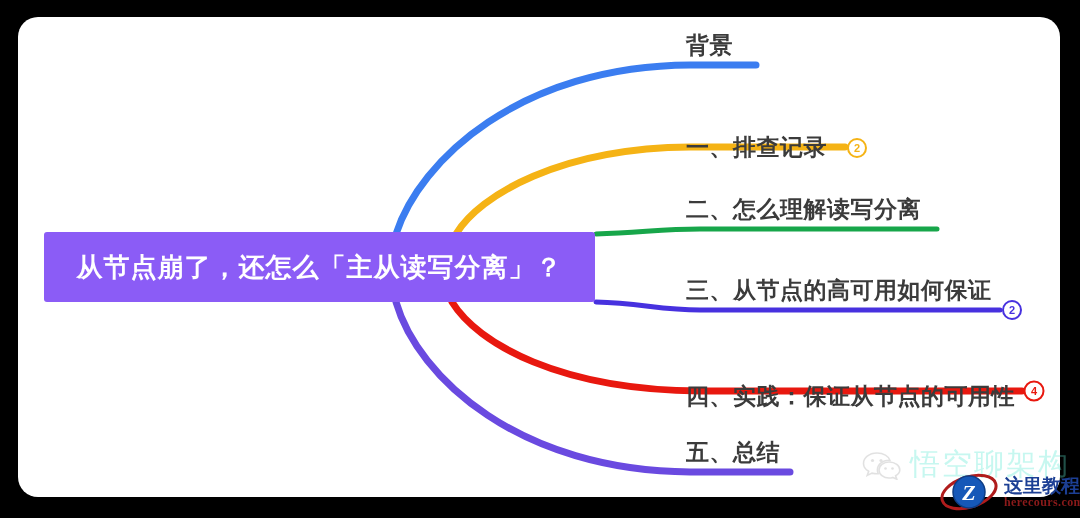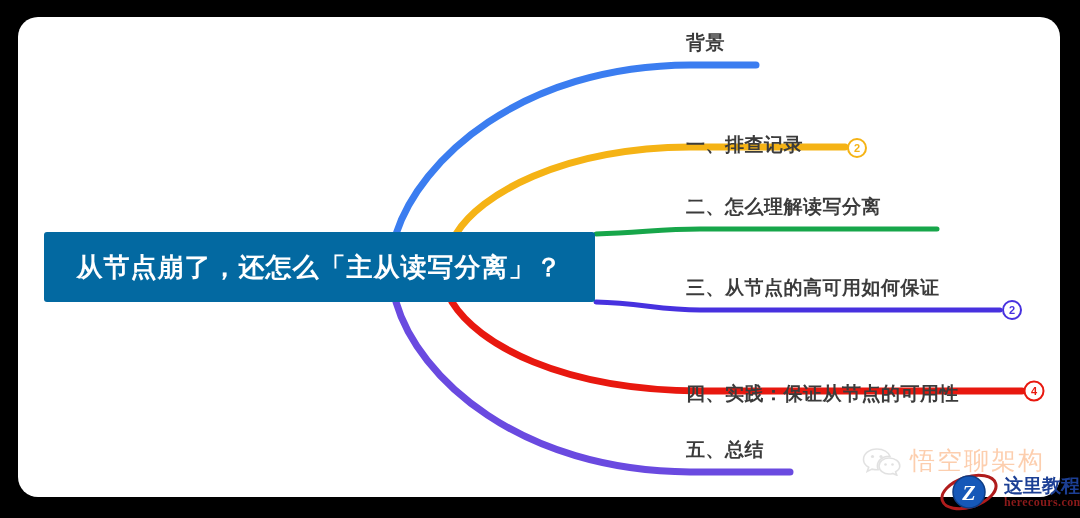--- a/index.html
+++ b/index.html
@@ -33,21 +33,21 @@
     position: absolute;
     left: 0;
     top: 0;
     width: 1080px;
     height: 518px;
   }
   .branch-label {
     position: absolute;
     font-weight: bold;
     color: #3b3b3b;
-    font-size: 19px;
+    font-size: 23px;
     letter-spacing: 0.5px;
     white-space: nowrap;
     font-family: "Liberation Sans", "DejaVu Sans", sans-serif;
   }
   #central-node {
     position: absolute;
     left: 44px;
     top: 232px;
     width: 551px;
     height: 70px;
@@ -74,22 +74,22 @@
   #wm-wechat {
     position: absolute;
     left: 862px;
     top: 444px;
     display: flex;
     align-items: center;
     gap: 8px;
     opacity: 0.34;
   }
   #wm-account-name {
-    font-size: 25px;
-    color: #f97316;
+    font-size: 30px;
+    color: #5eead4;
     font-family: "Liberation Sans", "DejaVu Sans", sans-serif;
     letter-spacing: 2px;
     white-space: nowrap;
   }
   
   #site-logo {
     position: absolute;
     left: 938px;
     top: 470px;
     display: flex;
@@ -146,21 +146,21 @@
     <g id="badge-3">
       <circle id="badge-3-circle" cx="1012" cy="310" r="9" fill="#ffffff" stroke-width="2" stroke="#4731df"></circle>
       <text id="badge-3-text" class="badge-num" x="1012" y="314" text-anchor="middle" fill="#4731df">2</text>
     </g>
     <g id="badge-4">
       <circle id="badge-4-circle" cx="1034" cy="391" r="9.5" fill="#ffffff" stroke-width="2" stroke="#e8180f"></circle>
       <text id="badge-4-text" class="badge-num" x="1034" y="395" text-anchor="middle" fill="#e8180f">4</text>
     </g>
   </svg>
 
-  <div id="central-node" style="background: #0369a1;">
+  <div id="central-node" style="background: #8b5cf6;">
     <span id="central-node-text" style="color: rgb(255, 255, 255);">从节点崩了，还怎么「主从读写分离」？</span>
   </div>
 
   <div class="branch-label" style="left:686px; top:30px;">背景</div>
   <div class="branch-label" style="left:686px; top:112px;margin-top:20px;">一、排查记录</div>
   <div class="branch-label" style="left:686px; top:275px;">三、从节点的高可用如何保证</div>
   <div class="branch-label" style="left:686px; top:194px;">二、怎么理解读写分离</div>
   <div class="branch-label" style="left:686px; top:356px;margin-top:25px;">四、实践：保证从节点的可用性</div>
   <div class="branch-label" style="left:686px; top:437px;">五、总结</div>
 

